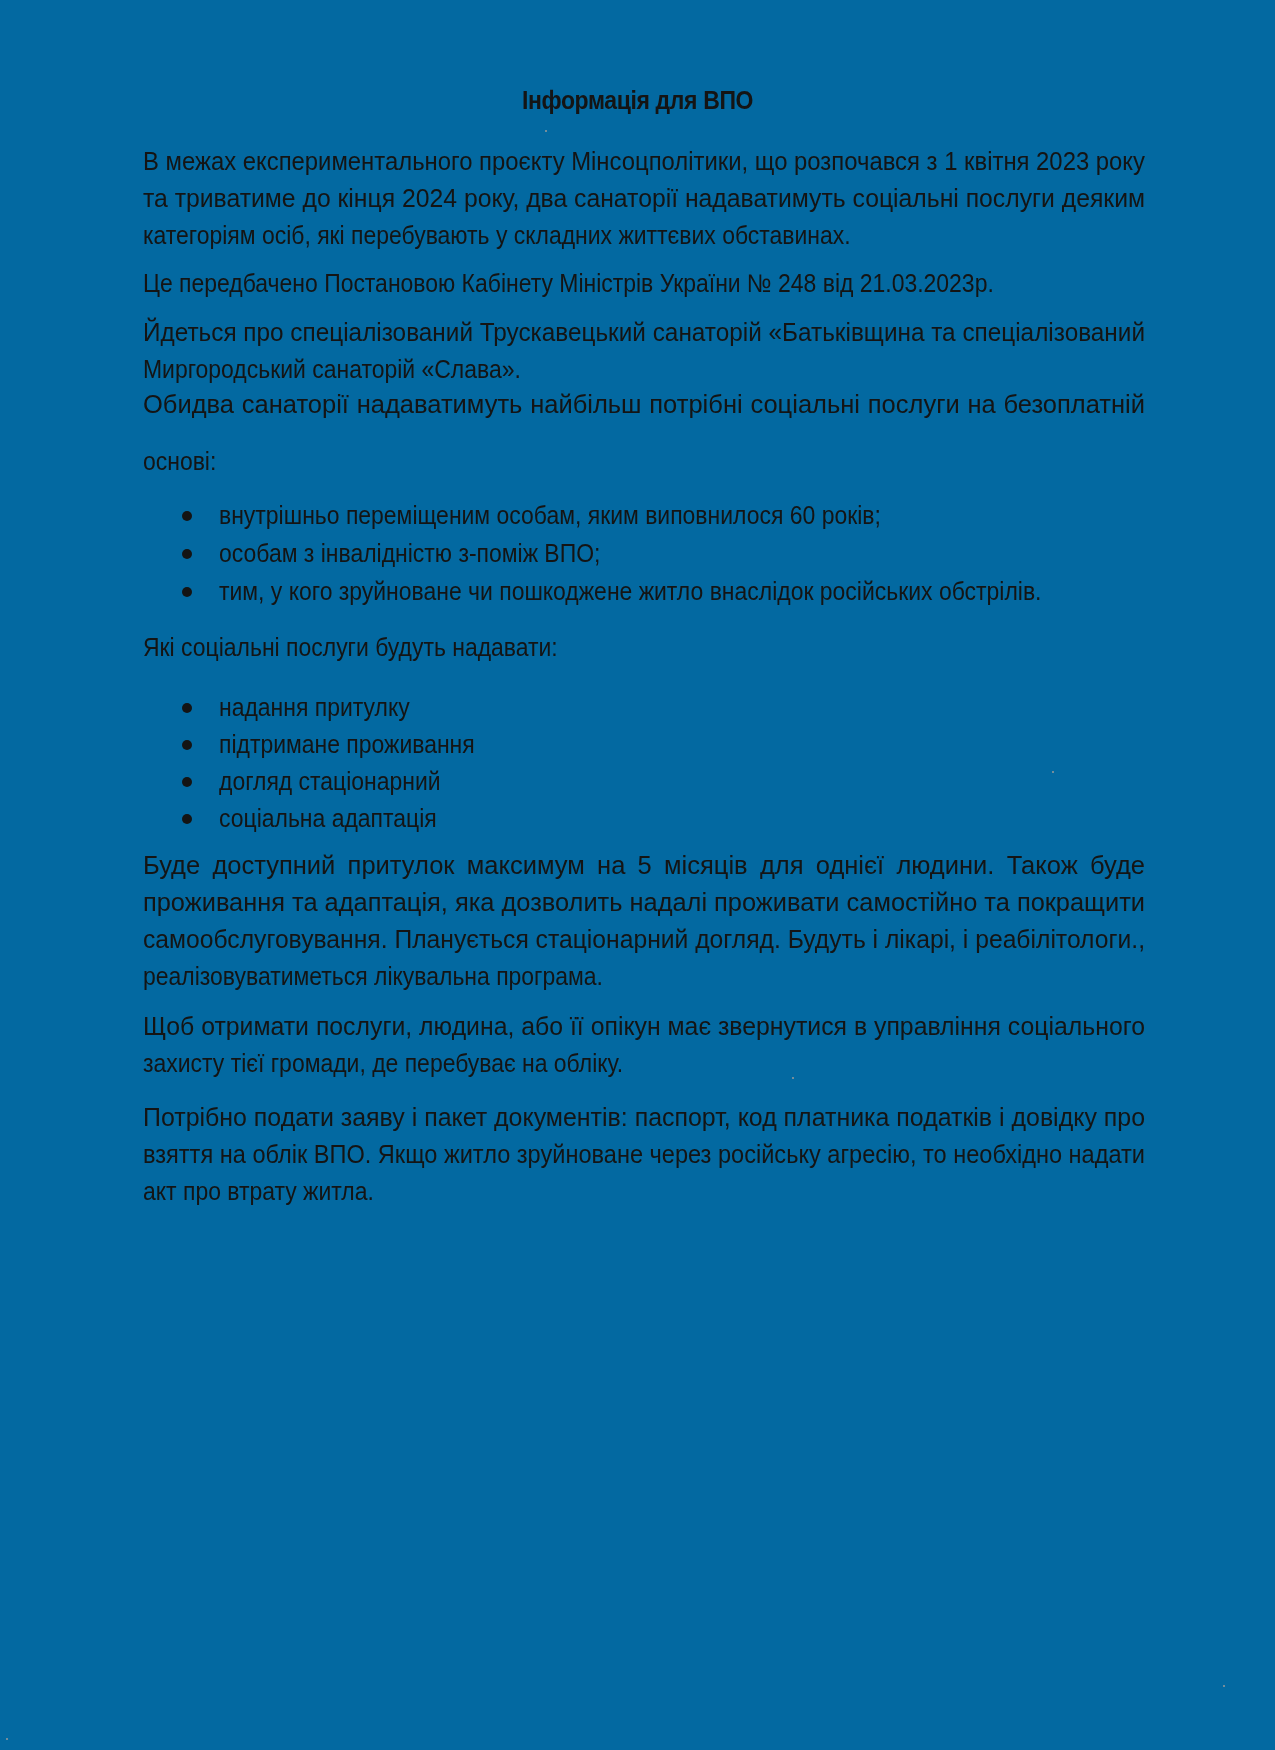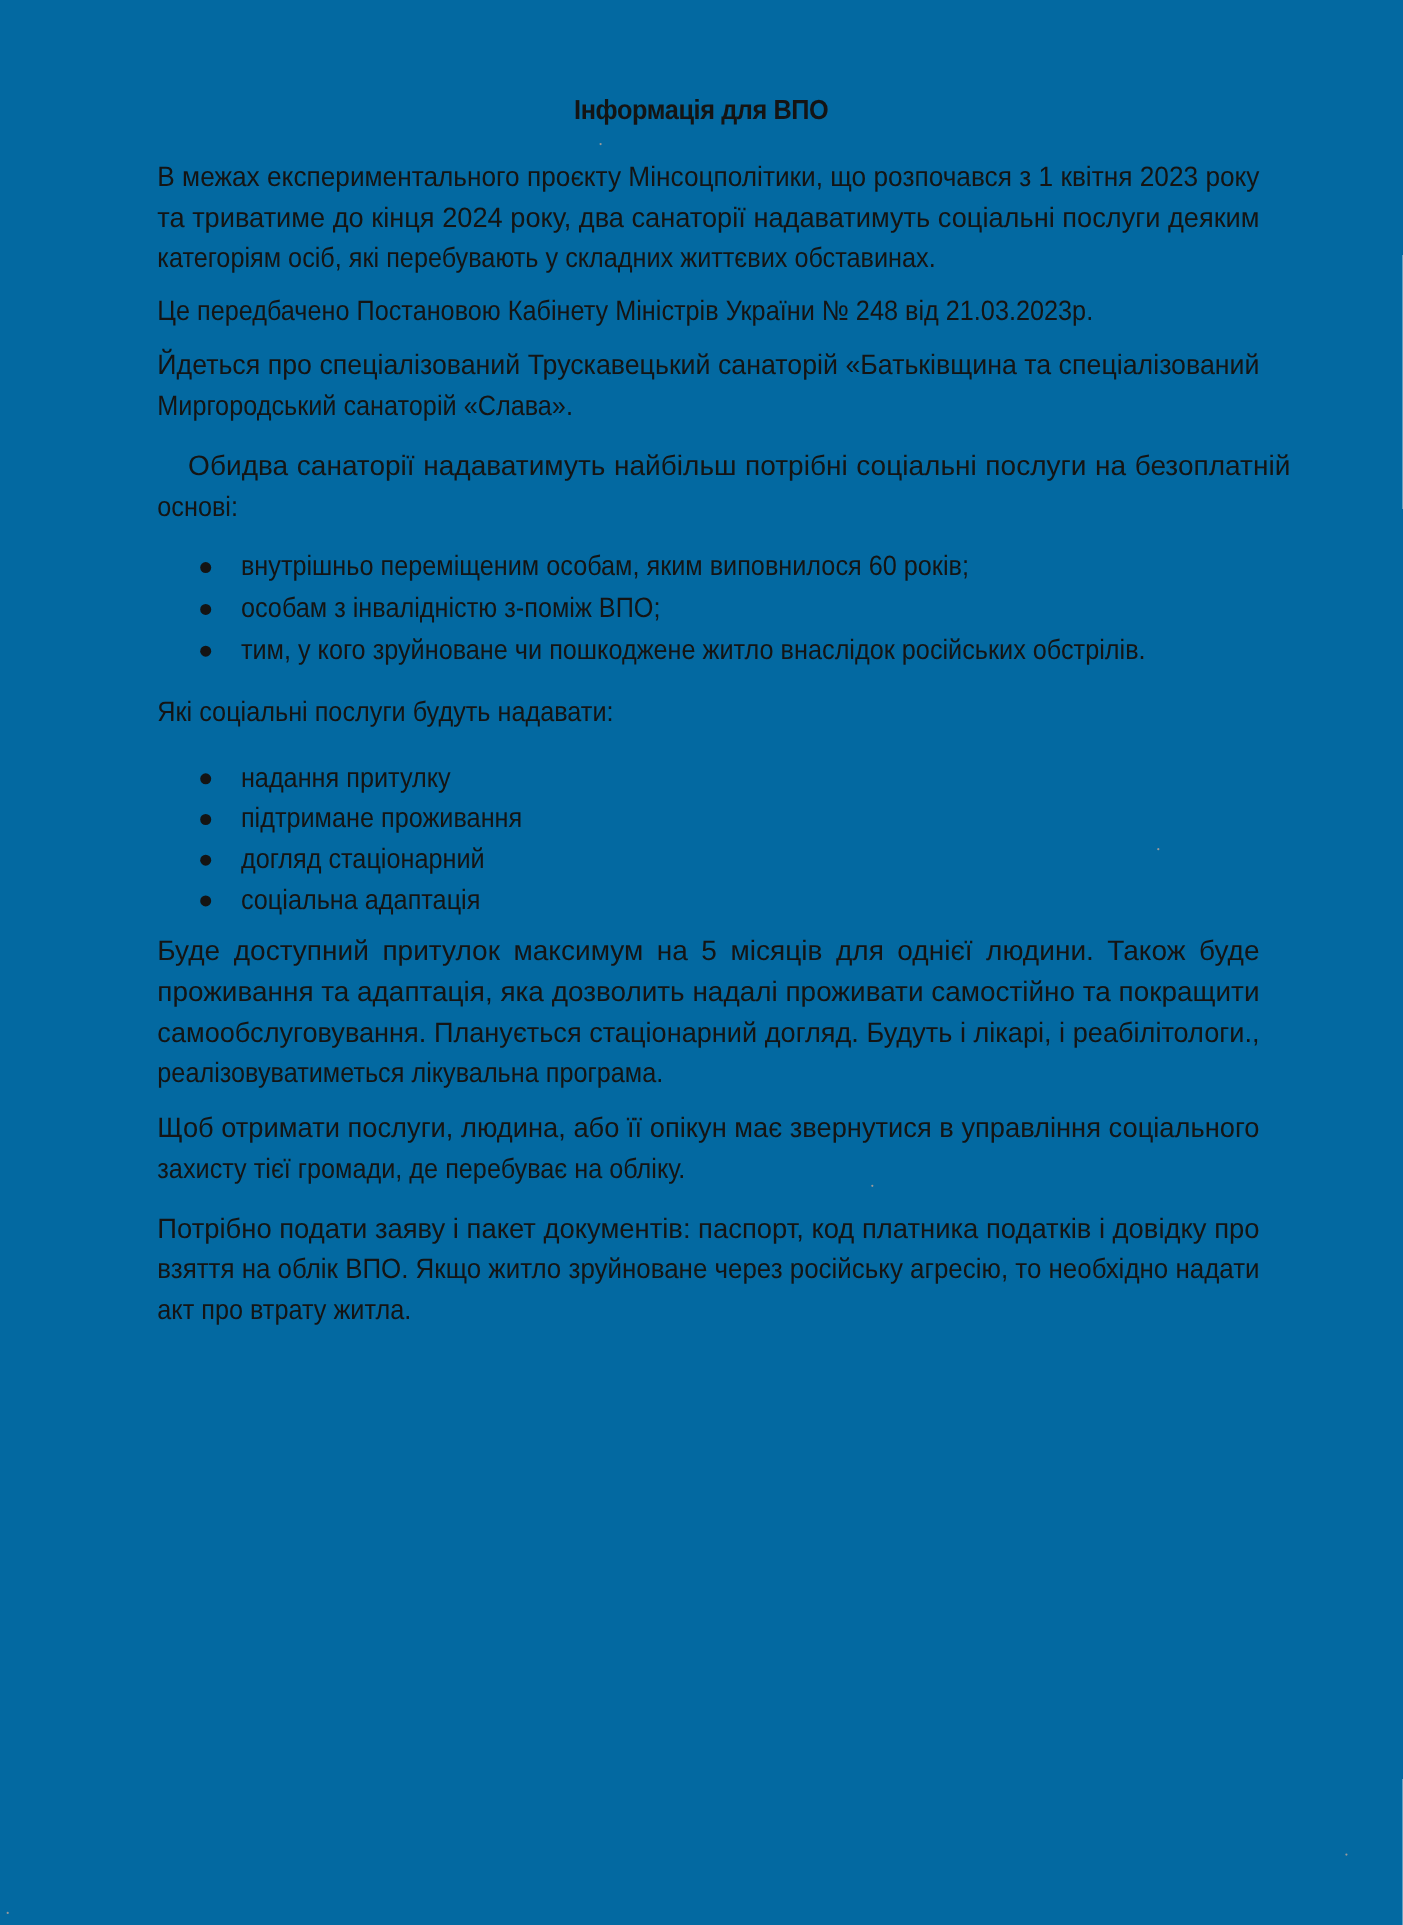--- a/index.html
+++ b/index.html
@@ -94,21 +94,21 @@
   <div>
     <div class="line" style="top: 268px; white-space: nowrap; width: 945.312px; transform: scaleX(0.9);">Це передбачено Постановою Кабінету Міністрів України № 248 від 21.03.2023р.</div>
   </div>
 
   <div>
     <div class="line justify" style="top: 317px; white-space: nowrap; width: 1049.88px; transform: scaleX(0.954399);">Йдеться про спеціалізований Трускавецький санаторій «Батьківщина та спеціалізований</div>
     <div class="line" style="top: 354px; white-space: nowrap; width: 419.797px; transform: scaleX(0.9);">Миргородський санаторій «Слава».</div>
   </div>
 
   <div>
-    <div class="line justify" style="top: 409px; white-space: nowrap; margin-left: 28px;">Обидва санаторії надаватимуть найбільш потрібні соціальні послуги на безоплатній</div>
+    <div class="line justify" style="top: 389px; white-space: nowrap;">Обидва санаторії надаватимуть найбільш потрібні соціальні послуги на безоплатній</div>
     <div class="line" style="top: 446px; white-space: nowrap; width: 81.5px; transform: scaleX(0.9);">основі:</div>
   </div>
 
   <div>
     <div class="bullet-row" style="top:500px">
       <span class="bullet-dot"></span>
       <span class="bullet-text" style="display: inline-block; transform: scaleX(0.9); transform-origin: 0px 0px;">внутрішньо переміщеним особам, яким виповнилося 60 років;</span>
     </div>
     <div class="bullet-row" style="top:538px">
       <span class="bullet-dot"></span>

